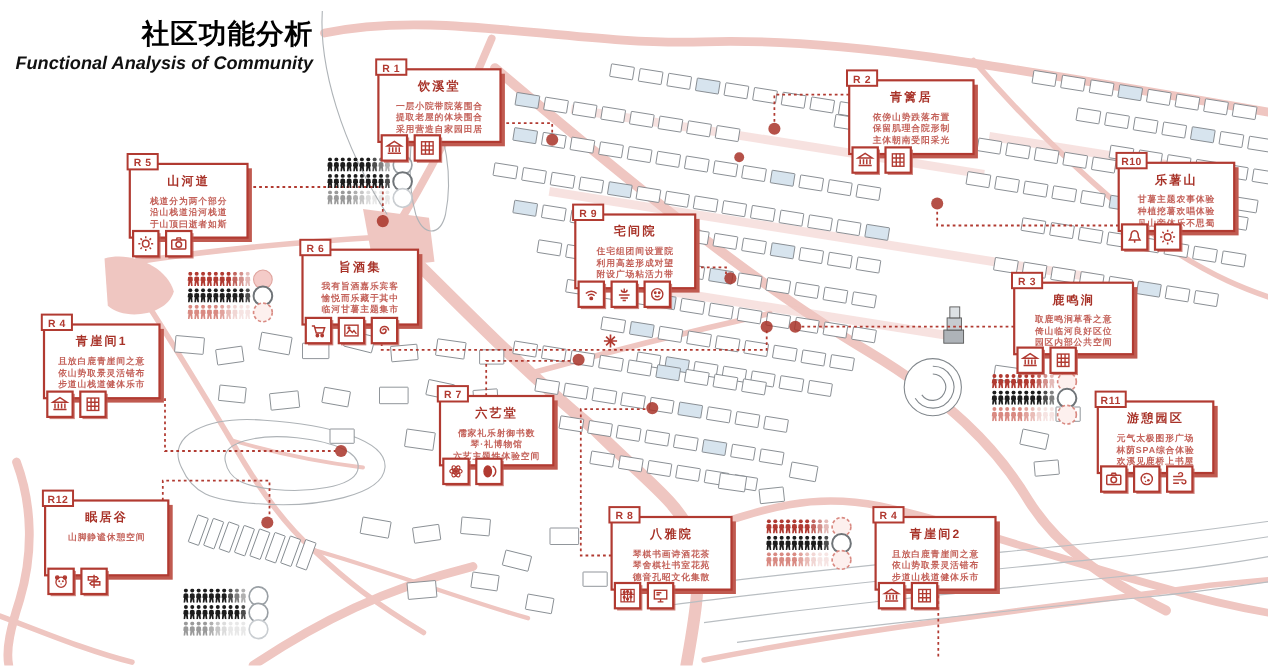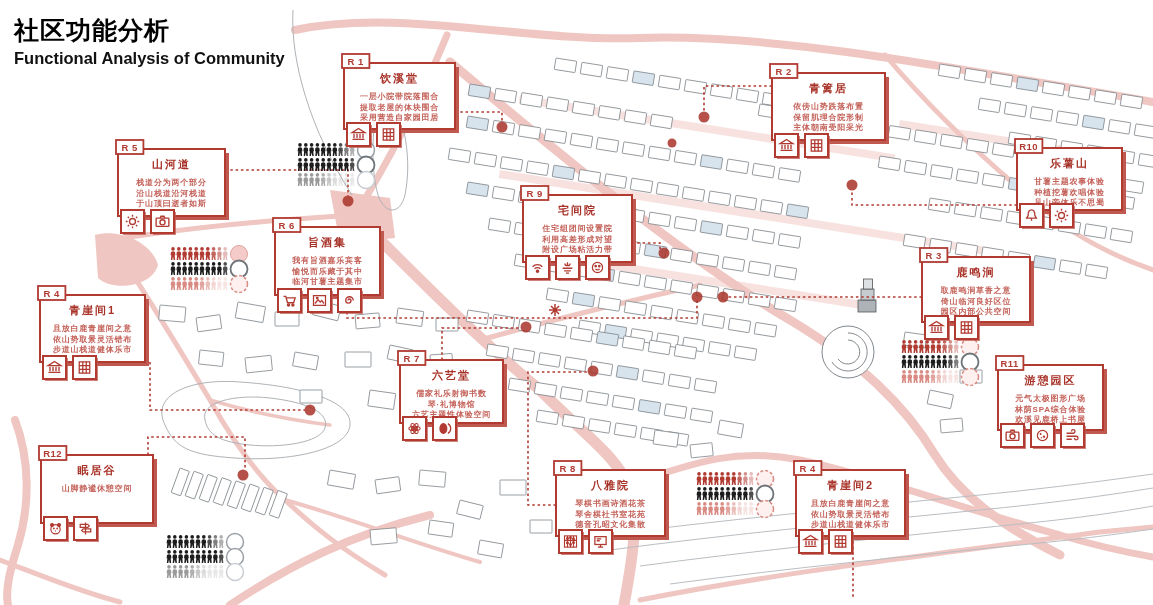--- a/index.html
+++ b/index.html
@@ -2,22 +2,22 @@
 <html><head>
 <meta charset="utf-8">
 <meta name="viewport" content="width=1153, initial-scale=1">
 <style>
   html{-webkit-text-size-adjust:100%;text-size-adjust:100%;}
   html,body{margin:0;padding:0;}
   body{width:1153px;height:605px;overflow:hidden;background:#fff;font-family:"Liberation Sans","DejaVu Sans",sans-serif;position:relative;}
   #stage{position:absolute;inset:0;}
   #map-svg{position:absolute;left:0;top:0;font-family:"Liberation Sans","DejaVu Sans",sans-serif;}
   #hdr{position:absolute;left:14px;top:14px;z-index:30;}
-  #hdr .zh{font-size:25px;font-weight:900;color:#000;letter-spacing:1px;}
-  #hdr .en{font-size:16.5px;font-weight:bold;color:#111;margin-top:2px;}
+  #hdr .zh{font-size:25px;font-weight:900;color:#000;letter-spacing:1px;text-align:right;}
+  #hdr .en{font-size:16.5px;font-weight:bold;color:#111;margin-top:2px;font-style:italic;}
 </style>
 </head>
 <body>
 
 <svg width="0" height="0" style="position:absolute">
   <defs>
     <symbol id="person" viewBox="0 0 6 13">
       <circle cx="3" cy="1.9" r="1.8"></circle>
       <path d="M0.9 13 L1.3 8.3 L0.6 8.3 L1 4.9 Q3 3.6 5 4.9 L5.4 8.3 L4.7 8.3 L5.1 13 L3.7 13 L3 9.6 L2.3 13 Z"></path>
     </symbol>

